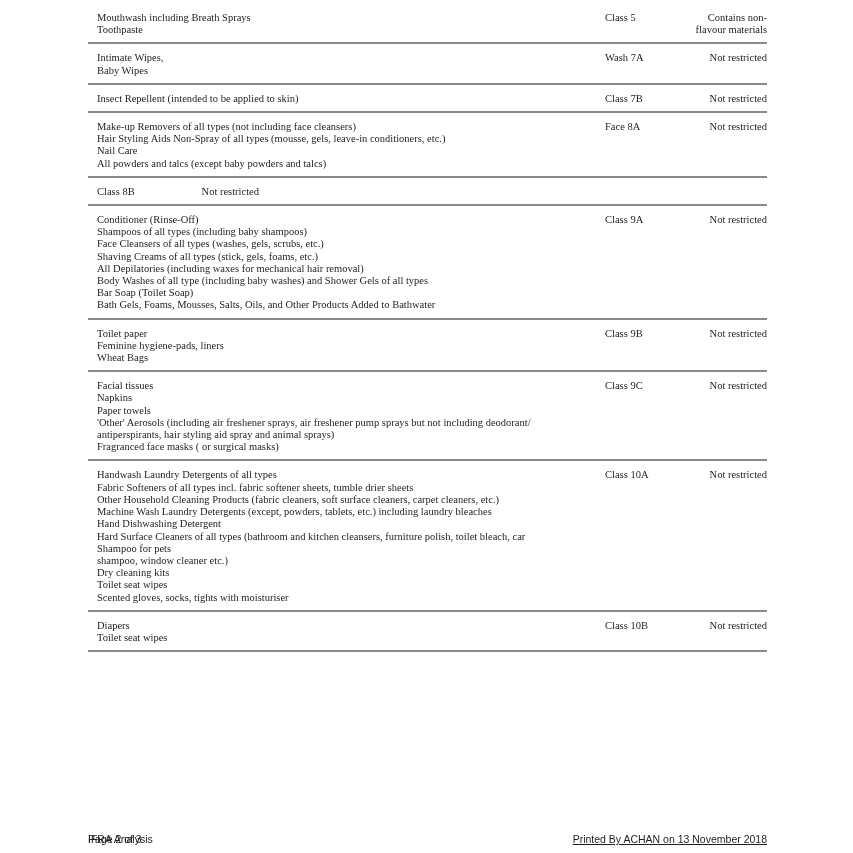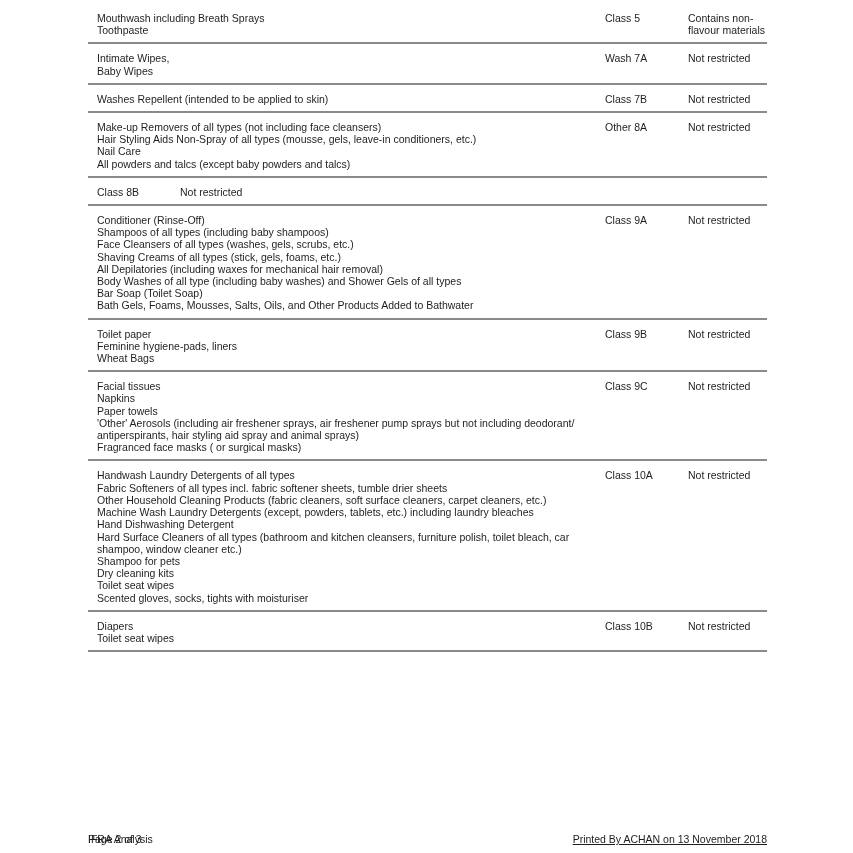--- a/index.html
+++ b/index.html
@@ -20,38 +20,40 @@
     color:var(--text-color);
     overflow:hidden;
     font-size:10.5px;
     line-height:12.2px;
   }
   .ifra-table{
     position:absolute;
     left:88px;
     top:4px;
     width:679px;
+    font-family:Liberation Serif, serif;
   }
   .row{
     display:flex;
     align-items:flex-start;
     padding:8px 0 6px 9px;
     border-bottom:2px solid var(--rule-color);
   }
   .col-products{
     width:508px;
     flex:0 0 508px;
   }
   .col-class{
     width:83px;
     flex:0 0 83px;
   }
   .col-status{
     width:79px;
     flex:0 0 79px;
+    text-align:right;
   }
   .product-line{white-space:nowrap;}
   .footer{
     position:absolute;
     left:88px;
     top:833px;
     width:679px;
     display:flex;
     justify-content:space-between;
     align-items:baseline;
@@ -84,34 +86,34 @@
     <div class="col-products">
           <div class="product-line">Intimate Wipes,</div>
           <div class="product-line">Baby Wipes</div>
         </div>
     <div class="col-class">Wash 7A</div>
     <div class="col-status">Not restricted</div>
   </div>
 
   <div class="row">
     <div class="col-products">
-          <div class="product-line">Washes Repellent (intended to be applied to skin)</div>
+          <div class="product-line">Insect Repellent (intended to be applied to skin)</div>
         </div>
     <div class="col-class">Class 7B</div>
     <div class="col-status">Not restricted</div>
   </div>
 
   <div class="row">
     <div class="col-products">
           <div class="product-line">Make-up Removers of all types (not including face cleansers)</div>
           <div class="product-line">Hair Styling Aids Non-Spray of all types (mousse, gels, leave-in conditioners, etc.)</div>
           <div class="product-line">Nail Care</div>
           <div class="product-line">All powders and talcs (except baby powders and talcs)</div>
         </div>
-    <div class="col-class">Other 8A</div>
+    <div class="col-class">Face 8A</div>
     <div class="col-status">Not restricted</div>
   </div>
 
   <div class="row">
     <div class="col-class">Class 8B</div>
     <div class="col-status">Not restricted</div>
   </div>
 
   <div class="row">
     <div class="col-products">
@@ -152,22 +154,22 @@
   </div>
 
   <div class="row">
     <div class="col-products">
           <div class="product-line">Handwash Laundry Detergents of all types</div>
           <div class="product-line">Fabric Softeners of all types incl. fabric softener sheets, tumble drier sheets</div>
           <div class="product-line">Other Household Cleaning Products (fabric cleaners, soft surface cleaners, carpet cleaners, etc.)</div>
           <div class="product-line">Machine Wash Laundry Detergents (except, powders, tablets, etc.) including laundry bleaches</div>
           <div class="product-line">Hand Dishwashing Detergent</div>
           <div class="product-line">Hard Surface Cleaners of all types (bathroom and kitchen cleansers, furniture polish, toilet bleach, car</div>
+          <div class="product-line">Shampoo for pets</div>
           <div class="product-line">shampoo, window cleaner etc.)</div>
-          <div class="product-line">Shampoo for pets</div>
           <div class="product-line">Dry cleaning kits</div>
           <div class="product-line">Toilet seat wipes</div>
           <div class="product-line">Scented gloves, socks, tights with moisturiser</div>
         </div>
     <div class="col-class">Class 10A</div>
     <div class="col-status">Not restricted</div>
   </div>
 
   <div class="row">
     <div class="col-products">

